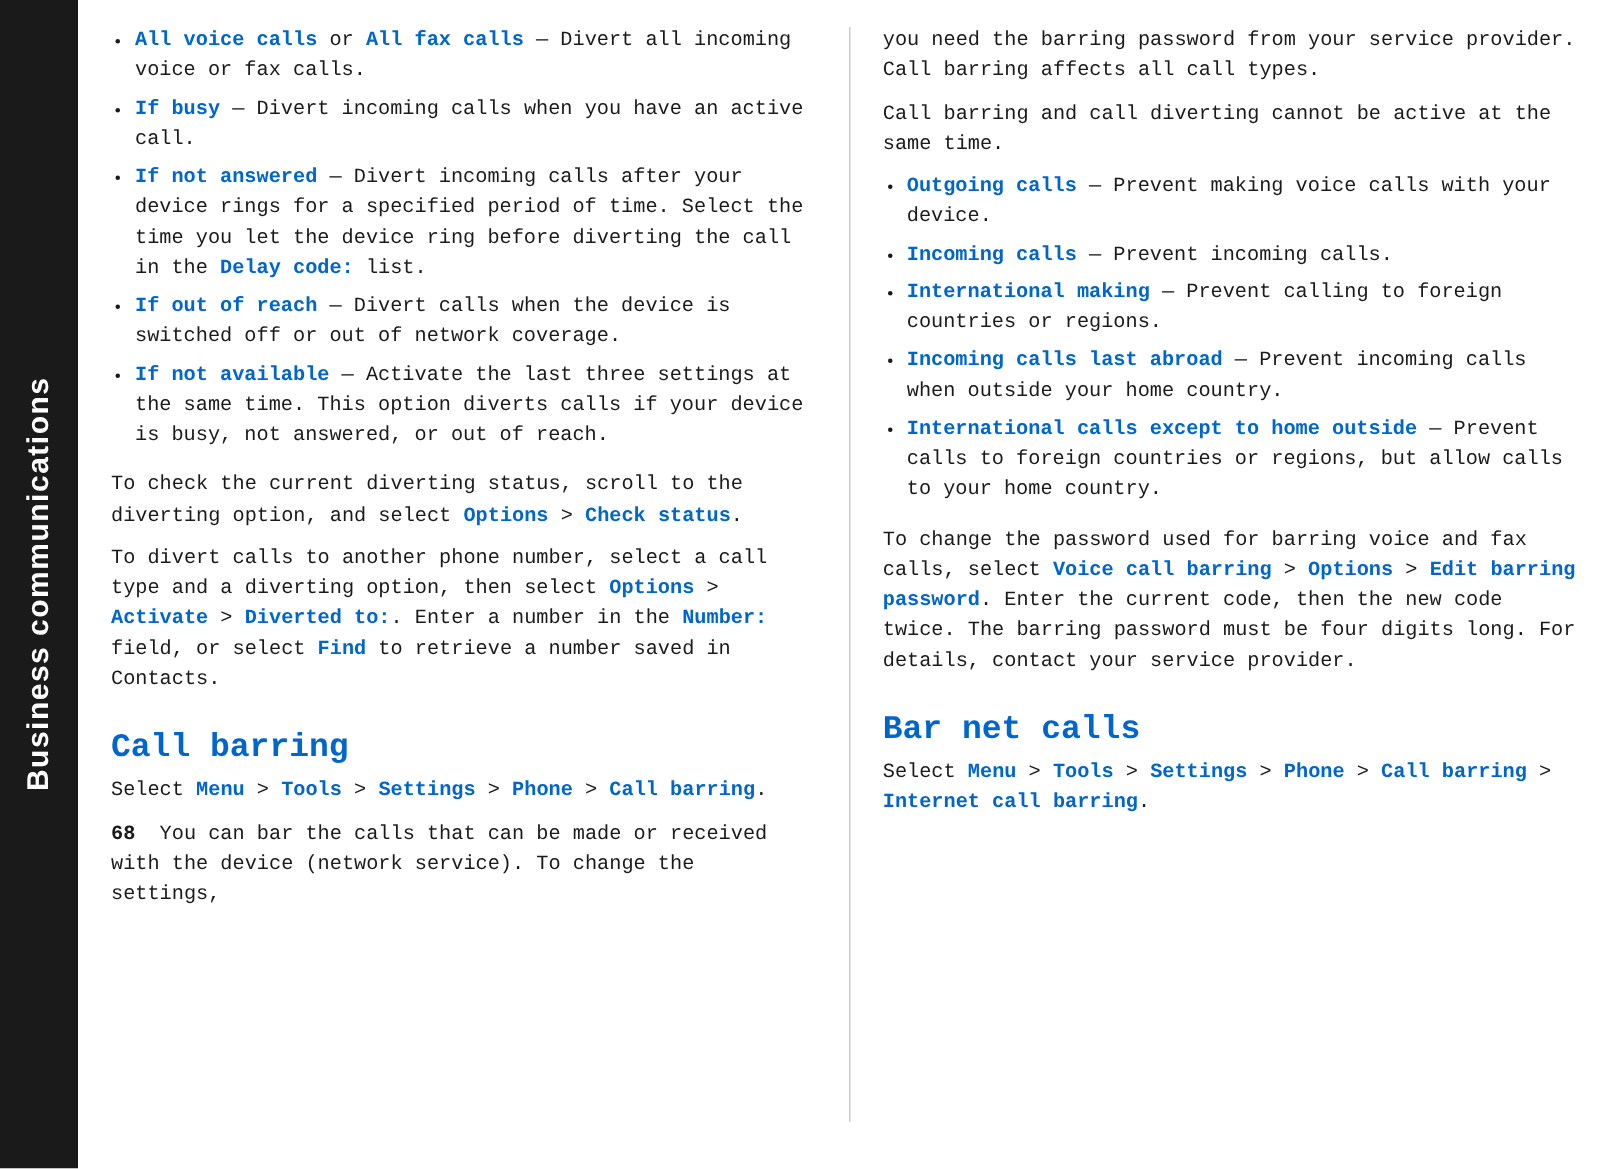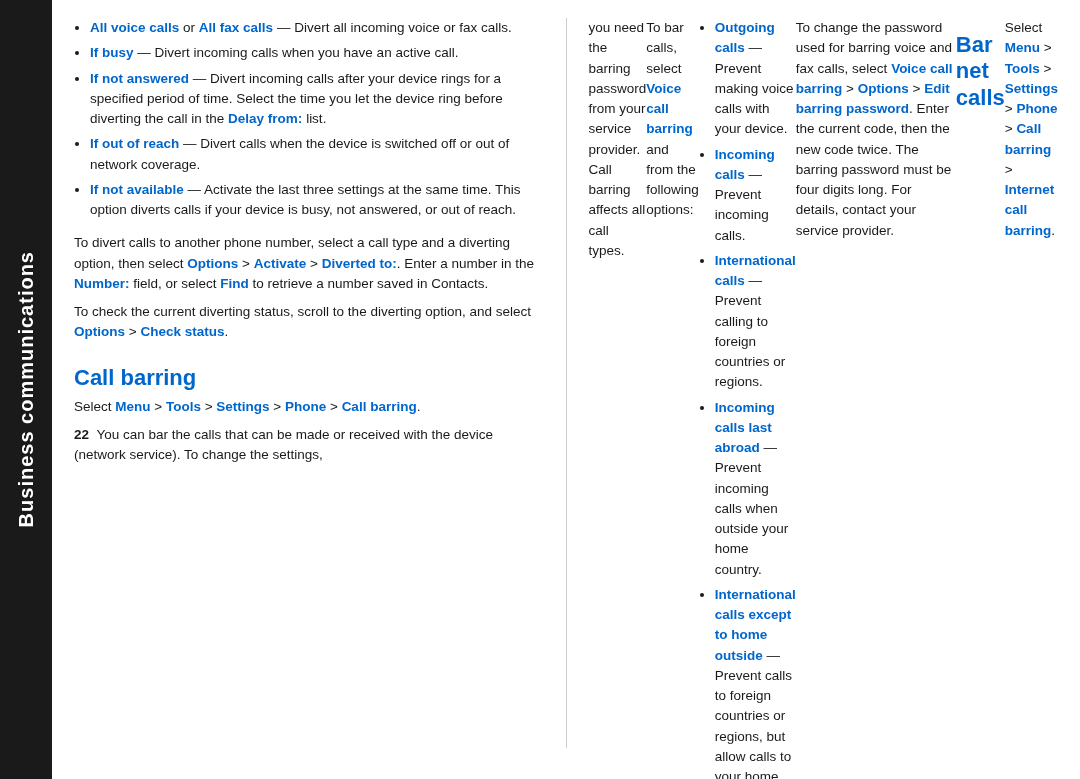--- a/index.html
+++ b/index.html
@@ -31,33 +31,34 @@
       font-weight: bold;
       letter-spacing: 1px;
       white-space: nowrap;
     }
 
     .content-wrapper {
       display: flex;
       flex: 1;
       padding: 18px 22px 31px 22px;
       gap: 22px;
+      font-family: Liberation Mono, monospace;
     }
 
     .left-col {
       flex: 1;
       display: flex;
       flex-direction: column;
       gap: 0;
     }
 
     .right-col {
       flex: 1;
       display: flex;
-      flex-direction: row;
+      flex-direction: column;
       gap: 0;
     }
 
     .divider-line {
       width: 1px;
       background: #cccccc;
       flex-shrink: 0;
     }
 
     p {
@@ -97,73 +98,73 @@
 
   <div class="left-col">
     <ul>
       <li>
         <span class="blue">All voice calls</span> or <span class="blue">All fax calls</span> — Divert all incoming voice or fax calls.
       </li>
       <li>
         <span class="blue">If busy</span> — Divert incoming calls when you have an active call.
       </li>
       <li>
-        <span class="blue">If not answered</span> — Divert incoming calls after your device rings for a specified period of time. Select the time you let the device ring before diverting the call in the <span class="blue">Delay from:</span> list.
+        <span class="blue">If not answered</span> — Divert incoming calls after your device rings for a specified period of time. Select the time you let the device ring before diverting the call in the <span class="blue">Delay code:</span> list.
       </li>
       <li>
         <span class="blue">If out of reach</span> — Divert calls when the device is switched off or out of network coverage.
       </li>
       <li>
         <span class="blue">If not available</span> — Activate the last three settings at the same time. This option diverts calls if your device is busy, not answered, or out of reach.
       </li>
     </ul>
 
 
     <p>
-      To divert calls to another phone number, select a call type and a diverting option, then select <span class="blue">Options</span> &gt; <span class="blue">Activate</span> &gt; <span class="blue">Diverted to:</span>. Enter a number in the <span class="blue">Number:</span> field, or select <span class="blue">Find</span> to retrieve a number saved in Contacts.
+      To check the current diverting status, scroll to the diverting option, and select <span class="blue">Options</span> &gt; <span class="blue">Check status</span>.
     </p>
 
     <p>
-      To check the current diverting status, scroll to the diverting option, and select <span class="blue">Options</span> &gt; <span class="blue">Check status</span>.
+      To divert calls to another phone number, select a call type and a diverting option, then select <span class="blue">Options</span> &gt; <span class="blue">Activate</span> &gt; <span class="blue">Diverted to:</span>. Enter a number in the <span class="blue">Number:</span> field, or select <span class="blue">Find</span> to retrieve a number saved in Contacts.
     </p>
 
 
     <div class="section-heading">Call barring</div>
 
     <p>
       Select <span class="blue">Menu</span> &gt; <span class="blue">Tools</span> &gt; <span class="blue">Settings</span> &gt; <span class="blue">Phone</span> &gt; <span class="blue">Call barring</span>.
     </p>
 
     <p>
-      <strong>22</strong>&nbsp;&nbsp;You can bar the calls that can be made or received with the device (network service). To change the settings,
+      <strong>68</strong>&nbsp;&nbsp;You can bar the calls that can be made or received with the device (network service). To change the settings,
     </p>
   </div>
 
   <div class="divider-line"></div>
 
   <div class="right-col">
     <p>
       you need the barring password from your service provider. Call barring affects all call types.
     </p>
 
+    <p>
+      Call barring and call diverting cannot be active at the same time.
+    </p>
 
 
-    <p>
-      To bar calls, select <span class="blue">Voice call barring</span> and from the following options:
-    </p>
 
     <ul>
       <li>
         <span class="blue">Outgoing calls</span> — Prevent making voice calls with your device.
       </li>
       <li>
         <span class="blue">Incoming calls</span> — Prevent incoming calls.
       </li>
       <li>
-        <span class="blue">International calls</span> — Prevent calling to foreign countries or regions.
+        <span class="blue">International making</span> — Prevent calling to foreign countries or regions.
       </li>
       <li>
         <span class="blue">Incoming calls last abroad</span> — Prevent incoming calls when outside your home country.
       </li>
       <li>
         <span class="blue">International calls except to home outside</span> — Prevent calls to foreign countries or regions, but allow calls to your home country.
       </li>
     </ul>
 
 

